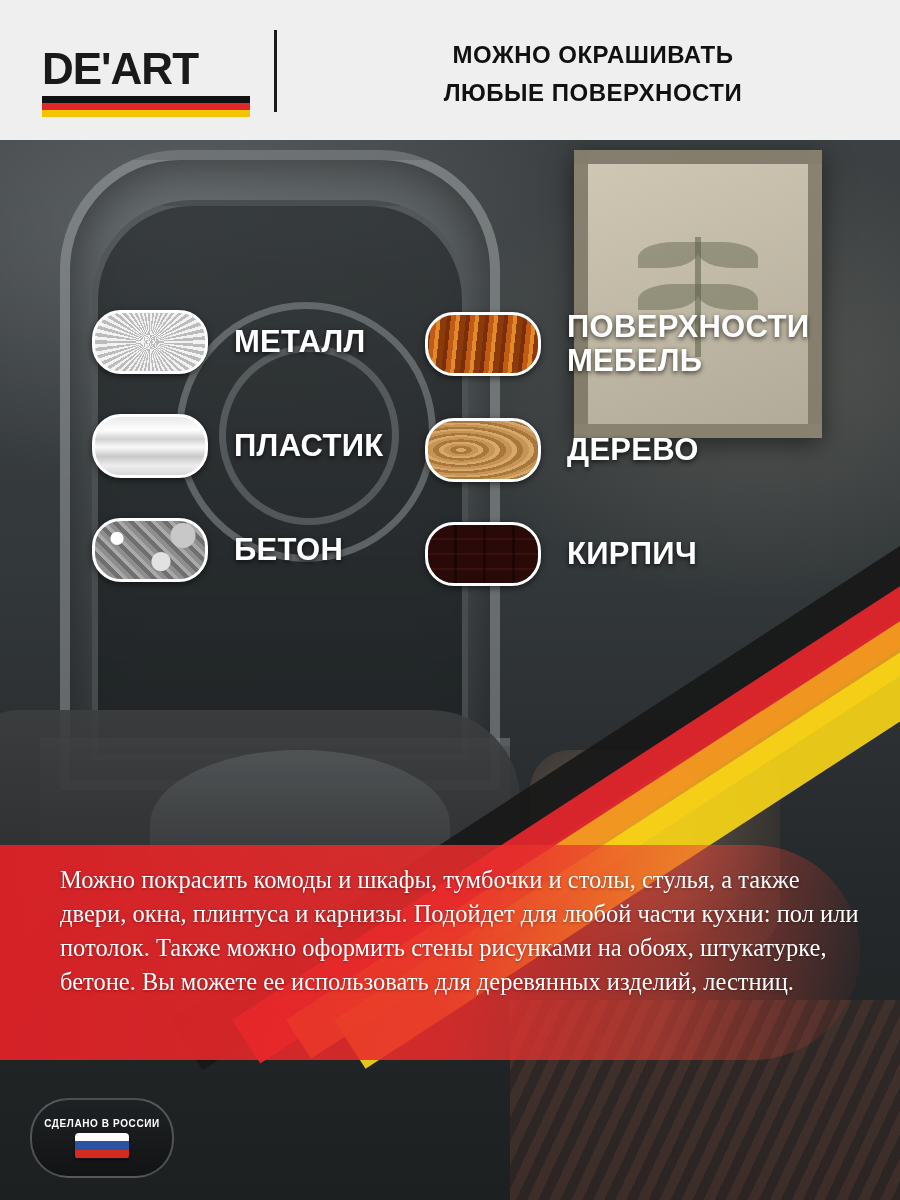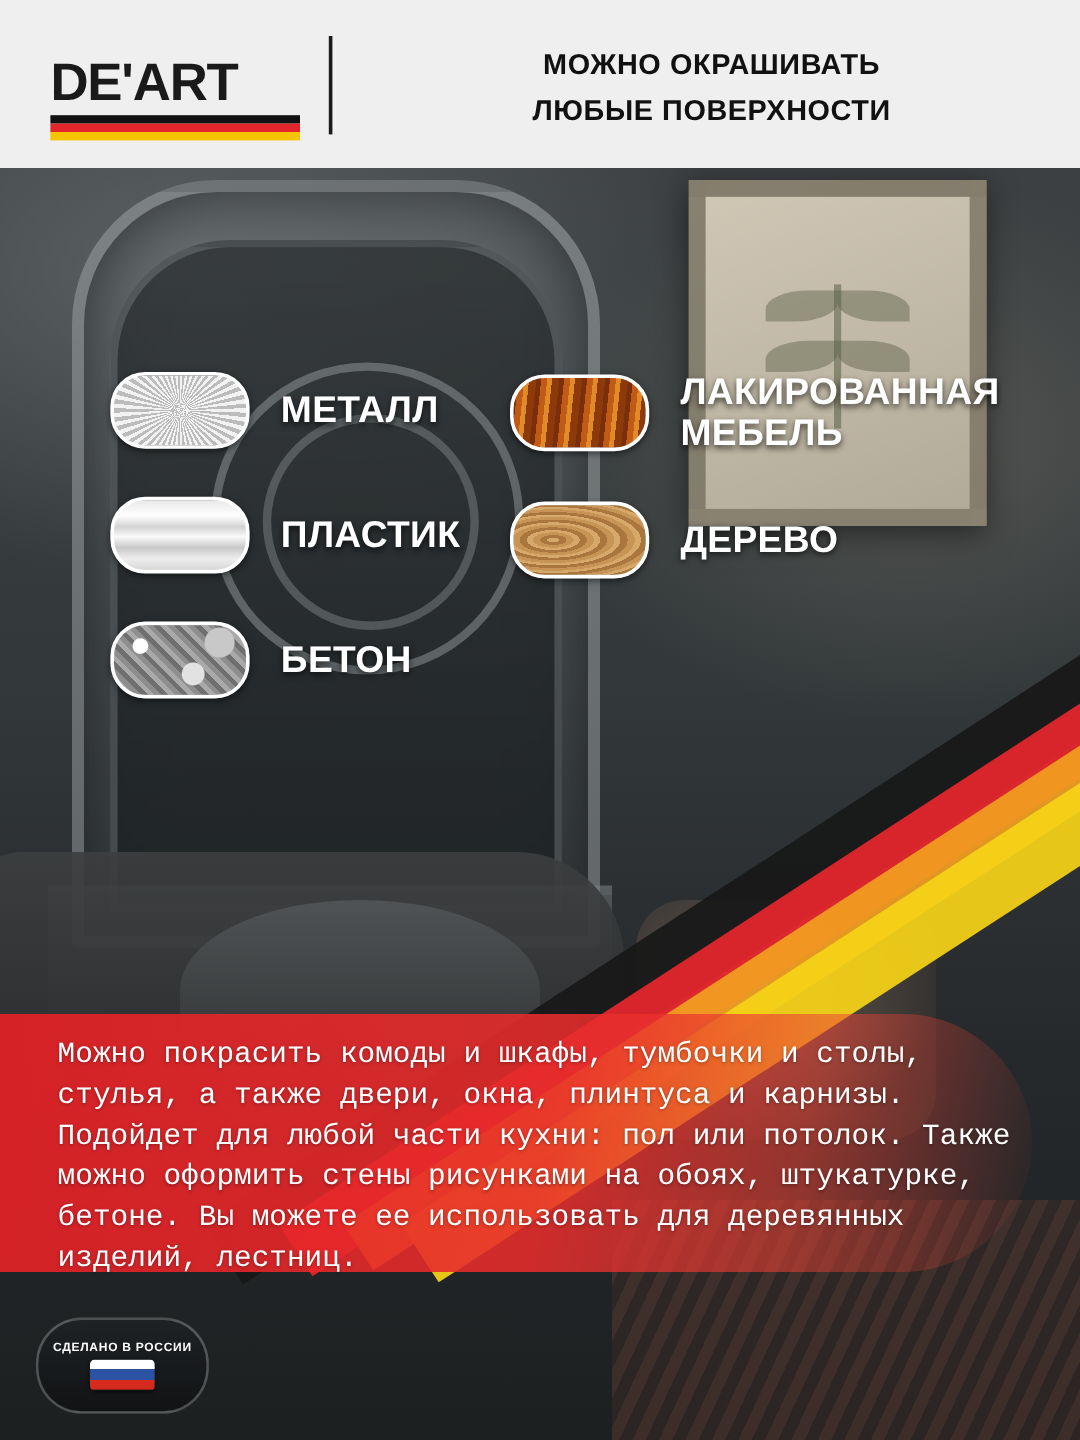--- a/index.html
+++ b/index.html
@@ -301,26 +301,26 @@
   }
   .desc-bg {
     position: absolute;
     left: -40px; top: 0;
     width: 900px; height: 215px;
     background: linear-gradient(100deg, rgba(228,32,38,0.92) 0%, rgba(232,44,44,0.88) 55%, rgba(236,66,52,0.55) 78%, rgba(236,80,55,0.0) 100%);
     border-radius: 0 120px 120px 0;
   }
   .desc-text {
     position: absolute;
-    left: 48px; top: 18px;
+    left: 60px; top: 18px;
     width: 800px;
     color: #ffffff;
     font-size: 24.5px;
     line-height: 34px;
-    font-family: Liberation Mono, monospace;
+    font-family: Liberation Serif, serif;
     text-shadow: 0 1px 3px rgba(0,0,0,0.35);
   }
 
   
   .badge {
     position: absolute;
     left: 30px; top: 1098px;
     width: 140px; height: 76px;
     border-radius: 38px;
     background: linear-gradient(180deg,#1f2224,#111315);
@@ -413,25 +413,29 @@
       </div>
       <div class="surface-item">
         <div class="swatch sw-concrete"></div>
         <div class="surface-label">БЕТОН</div>
       </div>
     </div>
 
     <div class="surface-col col-right">
       <div class="surface-item">
         <div class="swatch sw-lacquer"></div>
-        <div class="surface-label">ЛАКИРОВАННАЯ МЕБЕЛЬ</div>
+        <div class="surface-label">ПОВЕРХНОСТИ МЕБЕЛЬ</div>
       </div>
       <div class="surface-item">
         <div class="swatch sw-wood"></div>
         <div class="surface-label">ДЕРЕВО</div>
+      </div>
+      <div class="surface-item">
+        <div class="swatch sw-brick"></div>
+        <div class="surface-label">КИРПИЧ</div>
       </div>
     </div>
 
   </div>
 
   <div class="desc-wrap">
     <div class="desc-bg"></div>
     <div class="desc-text">Можно покрасить комоды и шкафы, тумбочки и столы, стулья, а также двери, окна, плинтуса и карнизы. Подойдет для любой части кухни: пол или потолок. Также можно оформить стены рисунками на обоях, штукатурке, бетоне. Вы можете ее использовать для деревянных изделий, лестниц.</div>
   </div>
 

